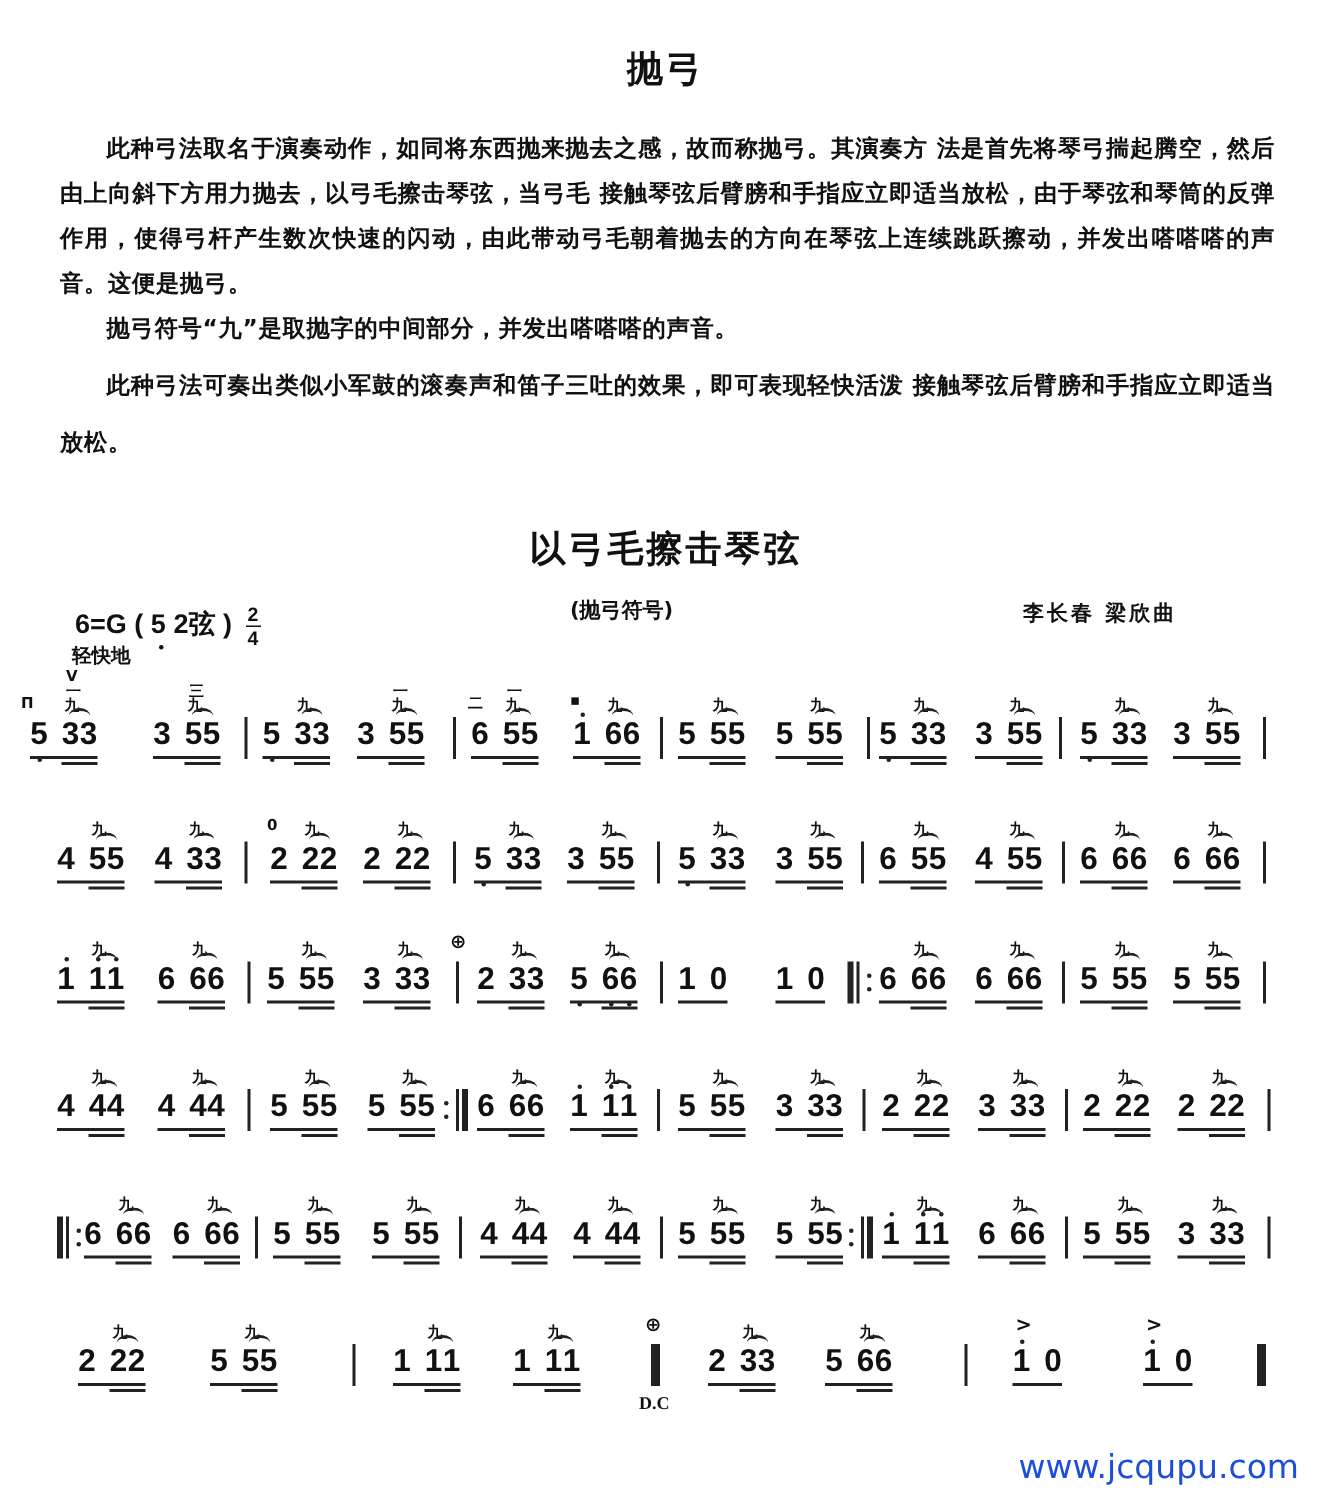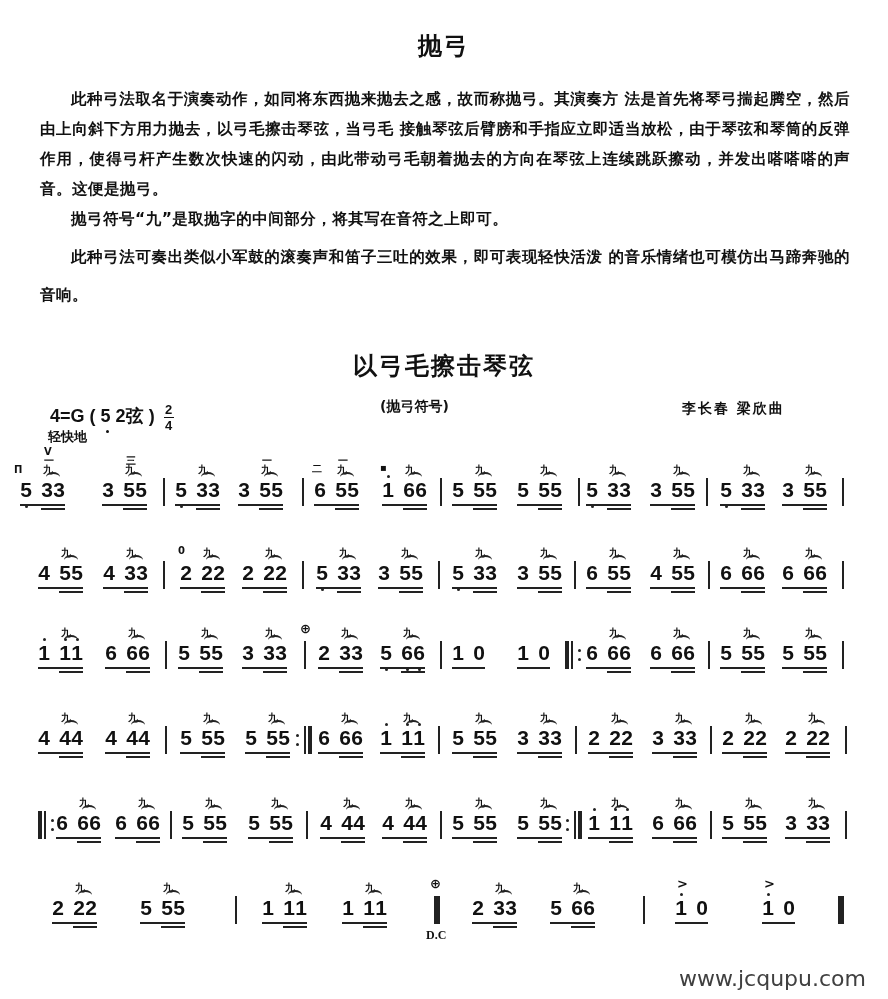--- a/index.html
+++ b/index.html
@@ -41,35 +41,35 @@
   .beat .notes .sp { display: inline-block; width: 9px; }
   .beat .ul1 { position: absolute; top: 52px; left: 0; height: 1.5px; background: #222; }
   .beat .ul2 { position: absolute; top: 56px; height: 1.5px; background: #222; }
   .beat .bow { position: absolute; top: 11px; font-size: 10px; font-weight: bold; }
   .beat .arc { position: absolute; top: 20px; width: 14px; height: 8px; border-top: 2px solid #222; border-radius: 50% 50% 0 0; }
   .dot-below { position: absolute; bottom: -6px; left: 4.5px; width: 3px; height: 3px; background: #222; border-radius: 50%; }
   .dot-above { position: absolute; top: -3px; left: 4.5px; width: 3px; height: 3px; background: #222; border-radius: 50%; }
   .mark { position: absolute; font-size: 10px; font-weight: bold; }
   .coda { position: absolute; font-size: 13px; font-weight: bold; }
   .dc { position: absolute; font-size: 12px; font-weight: bold; font-family: "Liberation Serif", serif; }
-  .watermark { right: 22px; bottom: 8px; font-size: 22px; color: #404040; font-family: "DejaVu Sans", sans-serif; }
+  .watermark { right: 22px; bottom: 8px; font-size: 22px; color: #1d4ed8; font-family: "DejaVu Sans", sans-serif; }
 </style>
 </head>
 <body>
 
 <div class="abs doc-title">抛弓</div>
 <div class="abs para p1">此种弓法取名于演奏动作，如同将东西抛来抛去之感，故而称抛弓。其演奏方 法是首先将琴弓揣起腾空，然后由上向斜下方用力抛去，以弓毛擦击琴弦，当弓毛 接触琴弦后臂膀和手指应立即适当放松，由于琴弦和琴筒的反弹作用，使得弓杆产生数次快速的闪动，由此带动弓毛朝着抛去的方向在琴弦上连续跳跃擦动，并发出嗒嗒嗒的声音。这便是抛弓。</div>
-<div class="abs para p2">抛弓符号“九”是取抛字的中间部分，将其写在音符之上即可。</div>
-<div class="abs para p3">此种弓法可奏出类似小军鼓的滚奏声和笛子三吐的效果，即可表现轻快活泼 的音乐情绪也可模仿出马蹄奔驰的音响。</div>
+<div class="abs para p2">抛弓符号“九”是取抛字的中间部分，并发出嗒嗒嗒的声音。</div>
+<div class="abs para p3">此种弓法可奏出类似小军鼓的滚奏声和笛子三吐的效果，即可表现轻快活泼 接触琴弦后臂膀和手指应立即适当放松。</div>
 
 <div class="abs score-title">以弓毛擦击琴弦</div>
 <div class="abs subtitle">(抛弓符号)</div>
 <div class="abs composer">李长春 梁欣曲</div>
 <div class="abs key">
-  <span>4=G</span>
+  <span>6=G</span>
   <span>(</span>
   <span class="dotnote">5</span>
   <span>2弦</span>
   <span>)</span>
   <span class="tsig">
     <span>2</span>
     <span class="bar"></span>
     <span>4</span>
   </span>
 </div>

